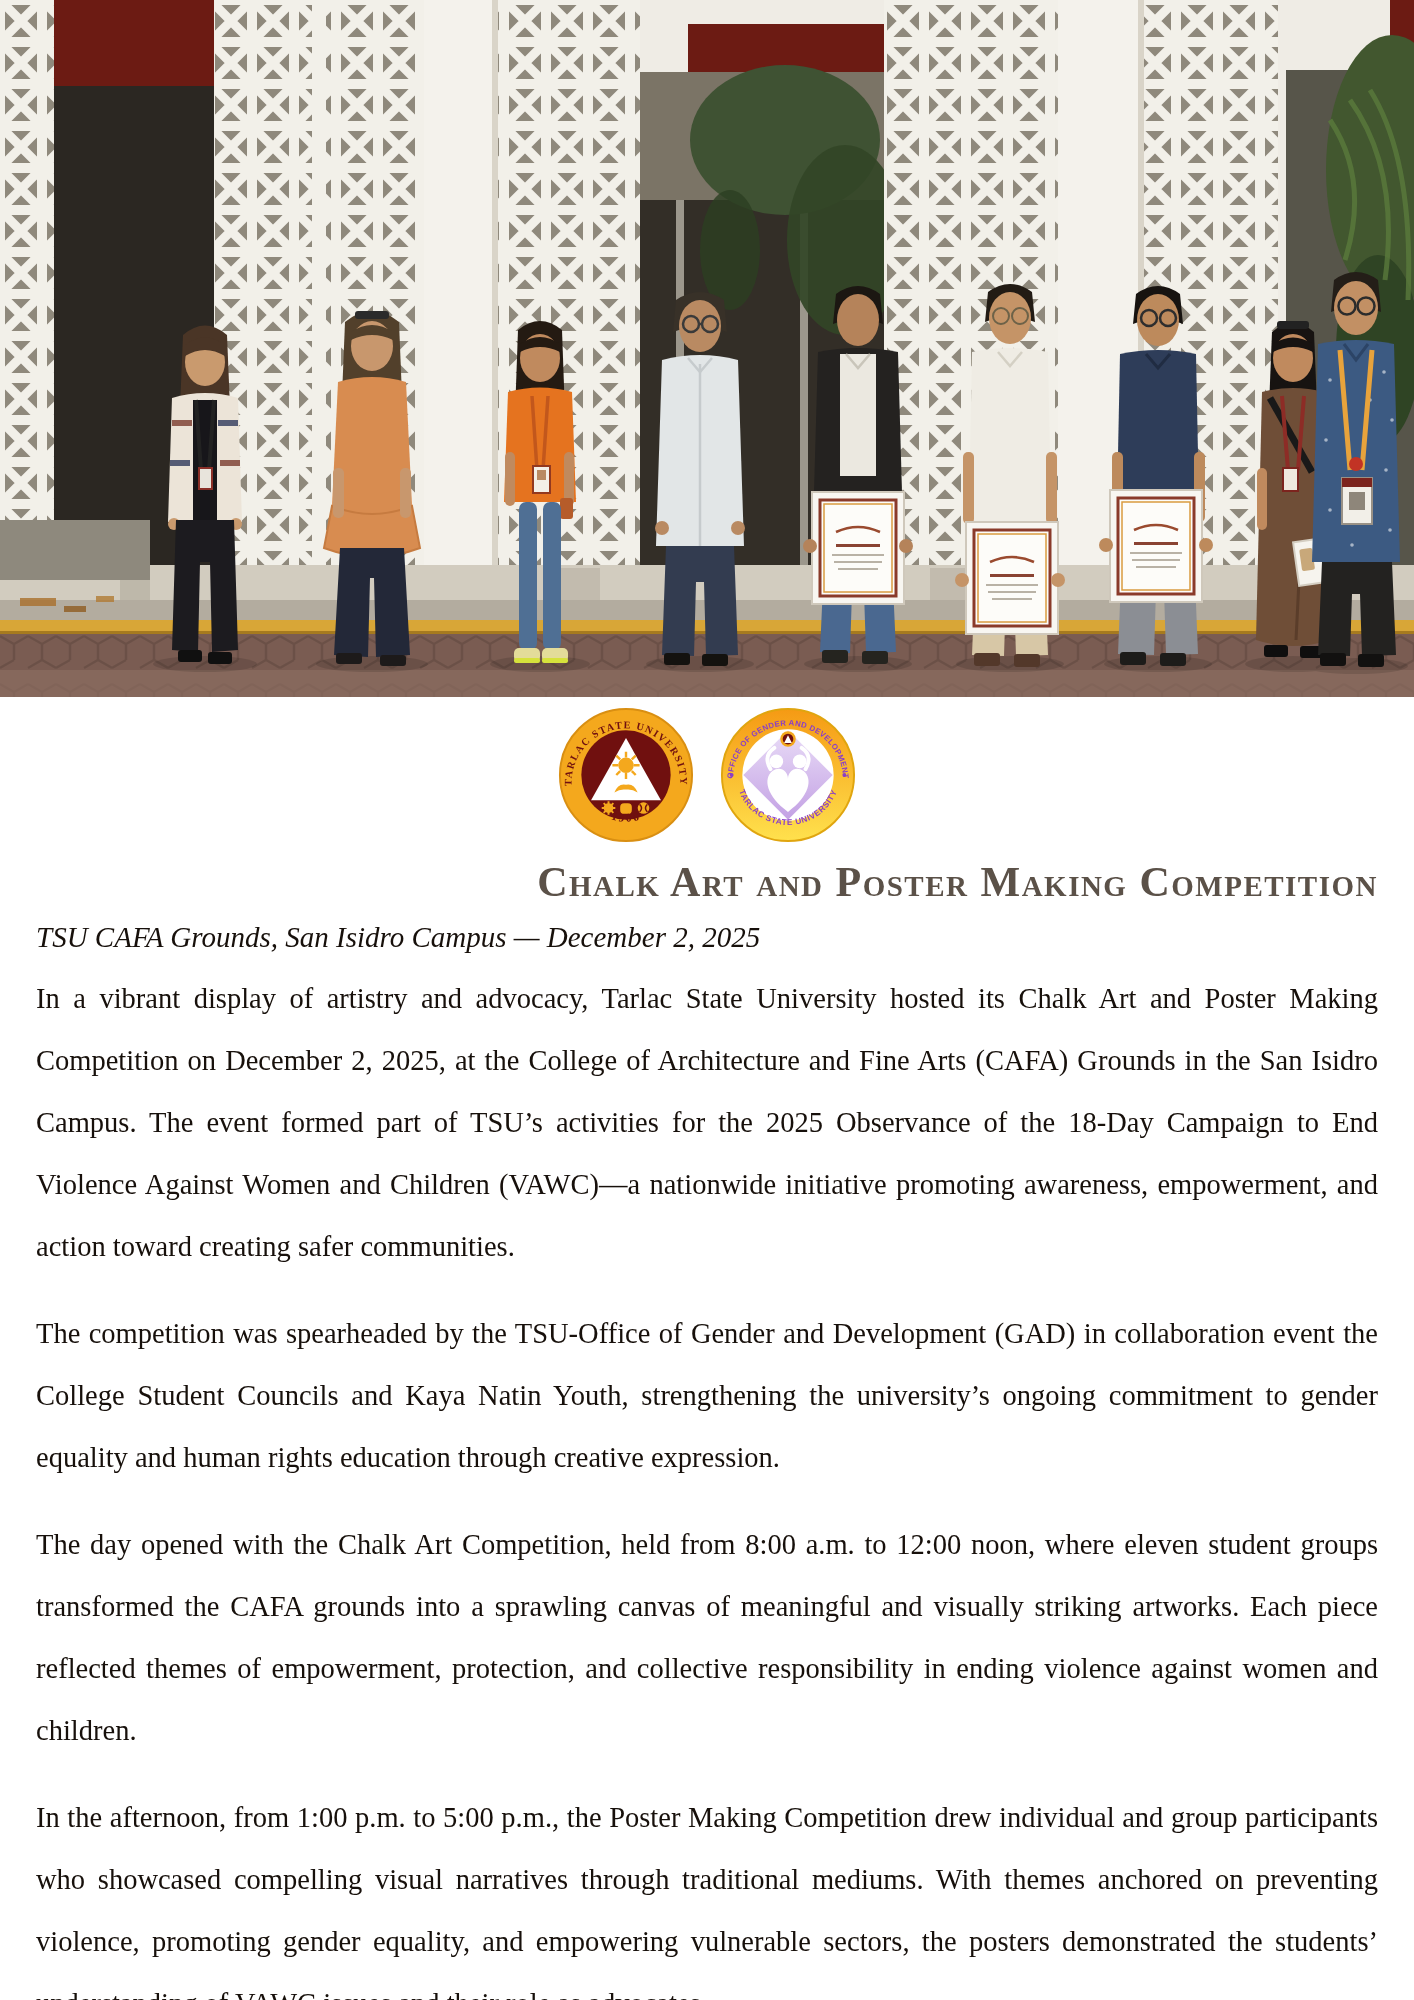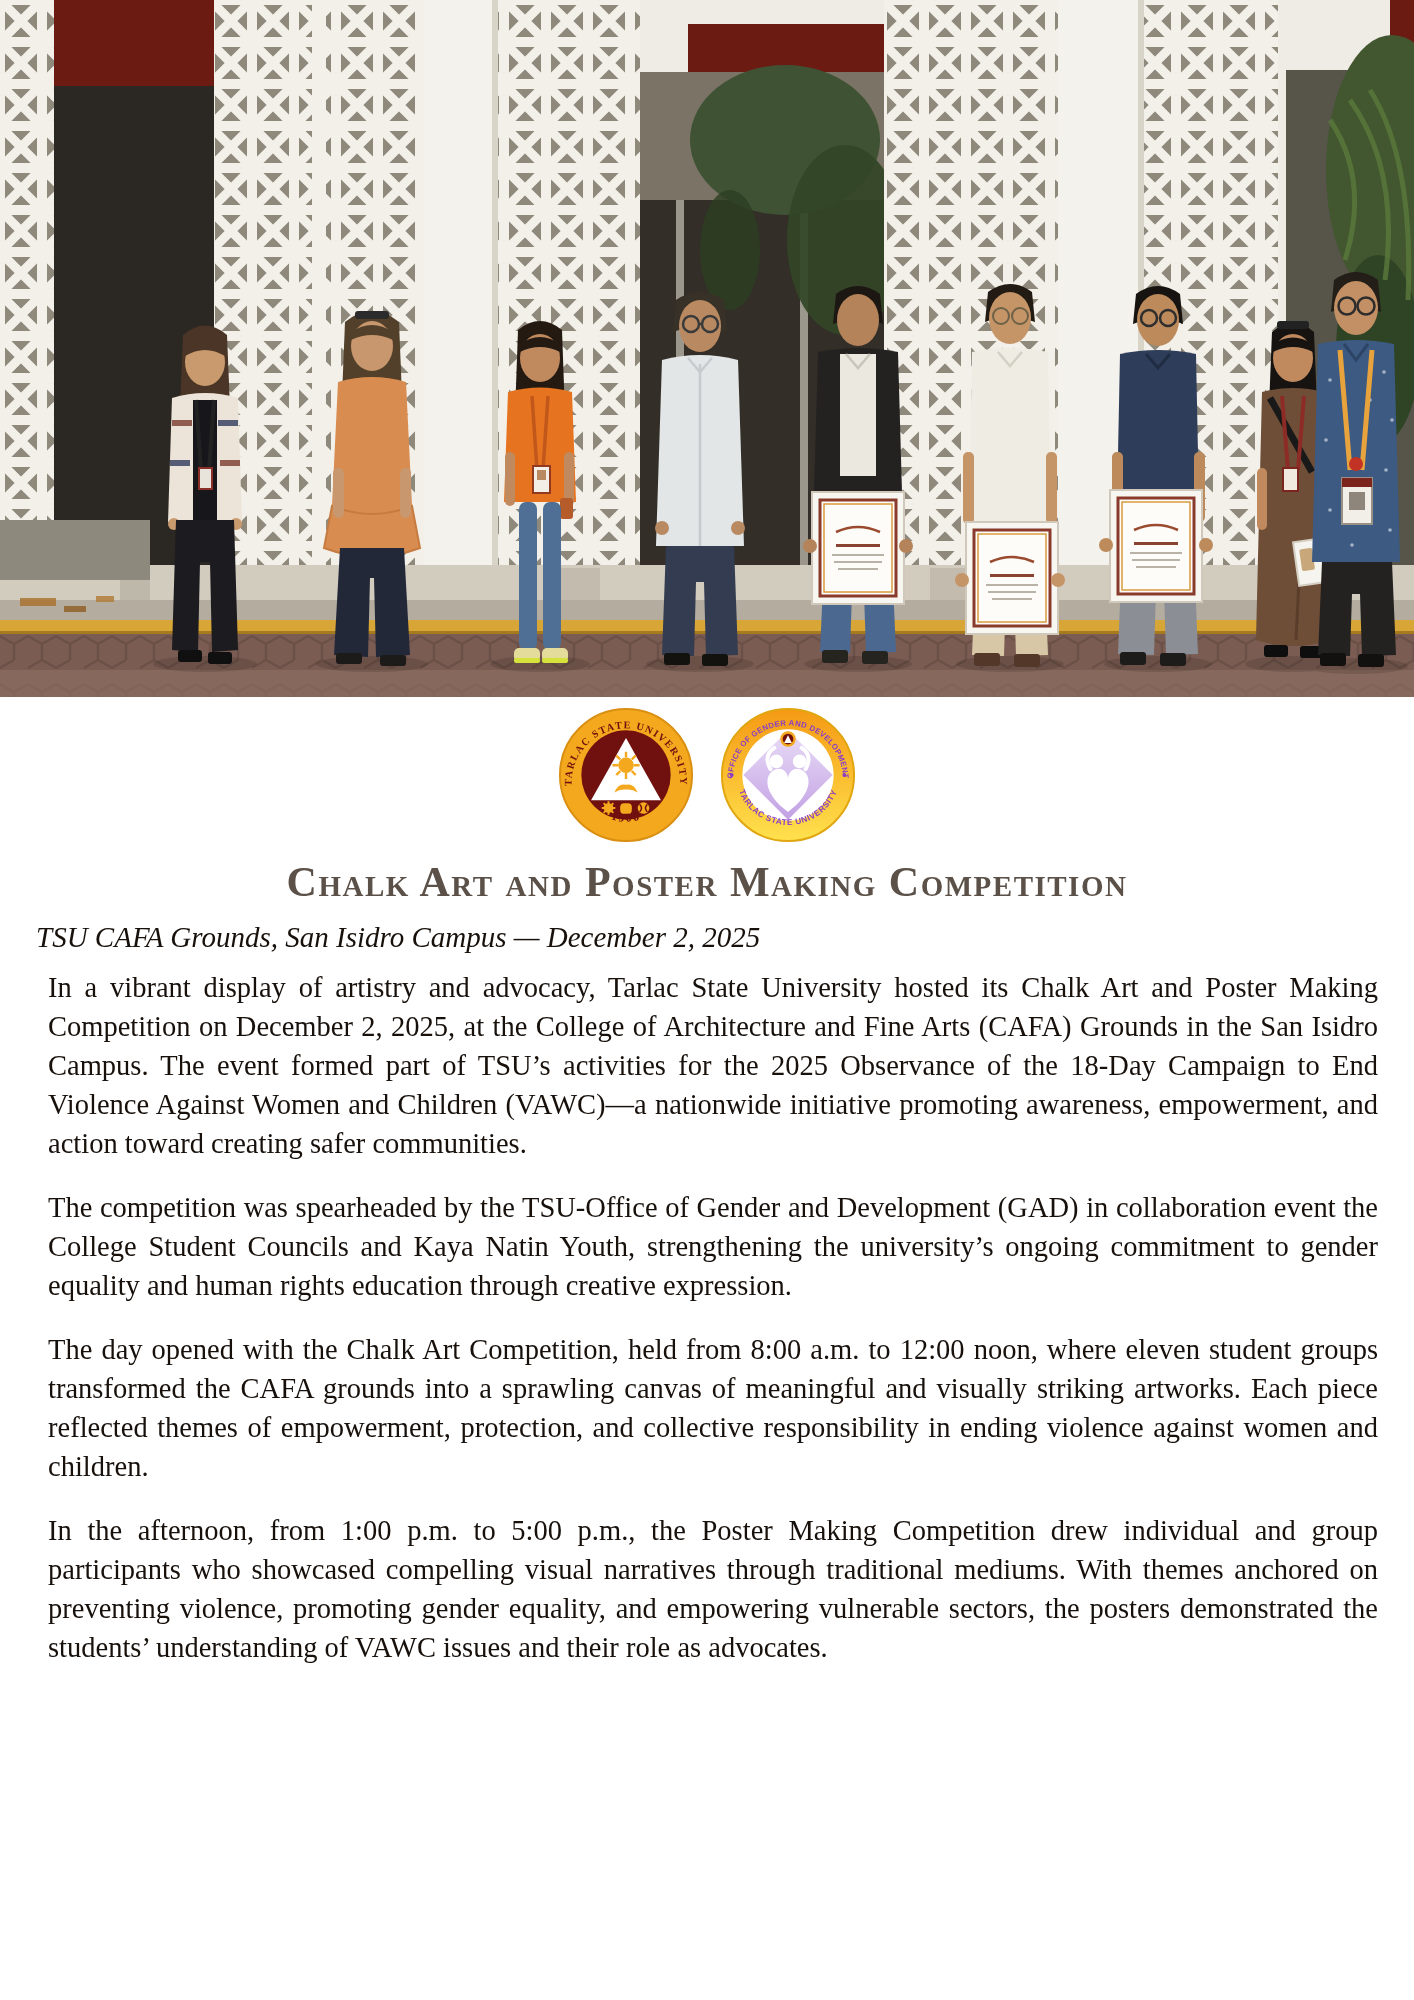--- a/index.html
+++ b/index.html
@@ -6,27 +6,27 @@
   .page{
     width:1414px;height:2000px;position:relative;background:#ffffff;
     font-family:"Liberation Serif",serif;color:#17100b;overflow:hidden;
   }
   .photo-wrap{width:1414px;height:697px;overflow:hidden;display:block;}
   .photo-wrap svg{display:block;}
   .logos{display:flex;justify-content:center;align-items:flex-start;gap:26px;margin-top:10px;height:138px;}
   .logos svg{display:block;}
   .article{padding:0 36px;}
   .title{
-    text-align:center;font-variant:small-caps;font-weight:bold;
+    text-align:right;font-variant:small-caps;font-weight:bold;
     font-size:42px;letter-spacing:1.5px;color:#5b5148;margin:14px 0 10px 0;line-height:1.1;
   }
   .dateline{font-style:italic;font-size:29px;margin:4px 0 8px 0;line-height:1.55;}
   .body p{
-    font-size:28.5px;line-height:39px;text-align:justify;text-justify:inter-word;
-    margin:0 0 25px 12px;
+    font-size:28.5px;line-height:62px;text-align:justify;text-justify:inter-word;
+    margin:0 0 25px 0;
   }
 </style>
 </head>
 <body>
 
 <div class="page">
 
   <div class="photo-wrap">
   <svg width="1414" height="697" viewBox="0 0 1414 697" xmlns="http://www.w3.org/2000/svg">
     <defs>

